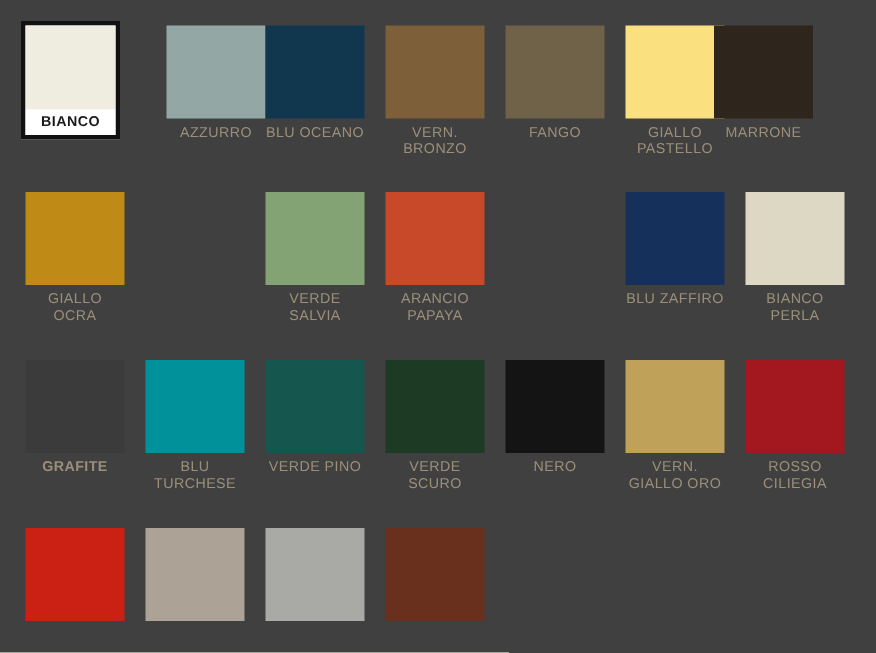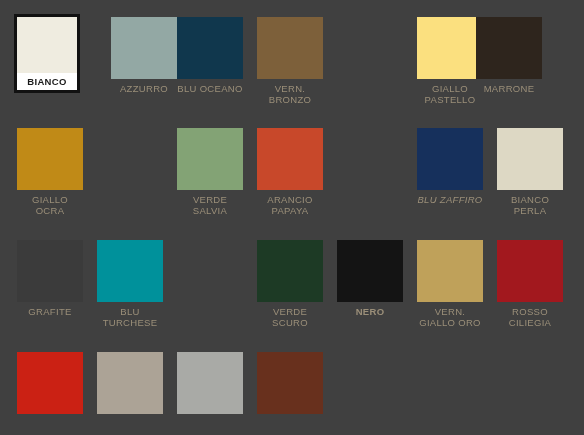--- a/index.html
+++ b/index.html
@@ -72,20 +72,24 @@
     </div>
     <div class="swatch" style="left: 177px; top: 17px;">
       <span class="chip" style="background: rgb(16, 55, 77);"></span>
       <span class="label">BLU OCEANO</span>
     </div>
     <div class="swatch" style="left: 257px; top: 17px;">
       <span class="chip" style="background: rgb(125, 96, 58);"></span>
       <span class="label">VERN.
 BRONZO</span>
     </div>
+    <div class="swatch" style="left: 337px; top: 17px;">
+      <span class="chip" style="background: rgb(111, 98, 72);"></span>
+      <span class="label">FANGO</span>
+    </div>
     <div class="swatch" style="left: 417px; top: 17px;">
       <span class="chip" style="background: rgb(251, 224, 127);"></span>
       <span class="label">GIALLO
 PASTELLO</span>
     </div>
     <div class="swatch" style="left: 476px; top: 17px;">
       <span class="chip" style="background: rgb(46, 37, 29);"></span>
       <span class="label">MARRONE</span>
     </div>
     <div class="swatch" style="left: 17px; top: 128px;">
@@ -96,44 +100,48 @@
     <div class="swatch" style="left: 177px; top: 128px;">
       <span class="chip" style="background: rgb(131, 163, 117);"></span>
       <span class="label">VERDE
 SALVIA</span>
     </div>
     <div class="swatch" style="left: 257px; top: 128px;">
       <span class="chip" style="background: rgb(200, 72, 42);"></span>
       <span class="label">ARANCIO
 PAPAYA</span>
     </div>
-    <div class="swatch" style="left: 417px; top: 128px; font-style: italic;">
+    <div class="swatch" style="left: 417px; top: 128px;">
       <span class="chip" style="background: rgb(22, 48, 92);"></span>
       <span class="label">BLU ZAFFIRO</span>
     </div>
     <div class="swatch" style="left: 497px; top: 128px;">
       <span class="chip" style="background: rgb(221, 216, 196);"></span>
       <span class="label">BIANCO
 PERLA</span>
     </div>
-    <div class="swatch" style="left: 17px; top: 240px;">
+    <div class="swatch" style="left: 17px; top: 240px; font-weight: bold;">
       <span class="chip" style="background: rgb(59, 59, 59);"></span>
       <span class="label">GRAFITE</span>
     </div>
     <div class="swatch" style="left: 97px; top: 240px;">
       <span class="chip" style="background: rgb(0, 145, 155);"></span>
       <span class="label">BLU
 TURCHESE</span>
     </div>
+    <div class="swatch" style="left: 177px; top: 240px;">
+      <span class="chip" style="background: rgb(21, 87, 79);"></span>
+      <span class="label">VERDE PINO</span>
+    </div>
     <div class="swatch" style="left: 257px; top: 240px;">
       <span class="chip" style="background: rgb(29, 58, 37);"></span>
       <span class="label">VERDE
 SCURO</span>
     </div>
-    <div class="swatch" style="left: 337px; top: 240px; font-weight: bold;">
+    <div class="swatch" style="left: 337px; top: 240px;">
       <span class="chip" style="background: rgb(20, 20, 20);"></span>
       <span class="label">NERO</span>
     </div>
     <div class="swatch" style="left: 417px; top: 240px;">
       <span class="chip" style="background: rgb(191, 161, 90);"></span>
       <span class="label">VERN.
 GIALLO ORO</span>
     </div>
     <div class="swatch" style="left: 497px; top: 240px;">
       <span class="chip" style="background: rgb(162, 24, 30);"></span>

